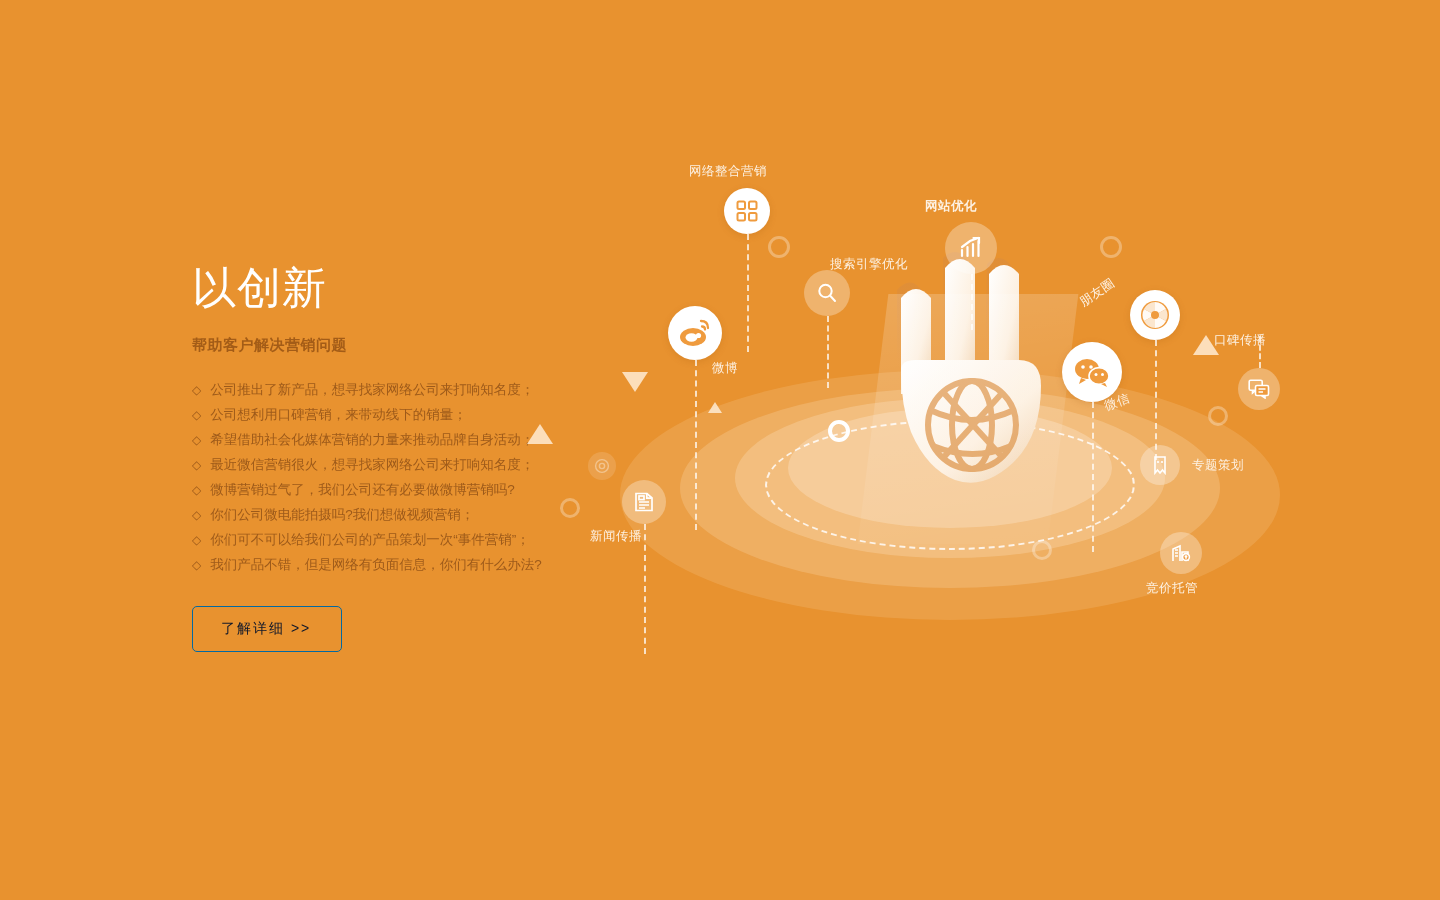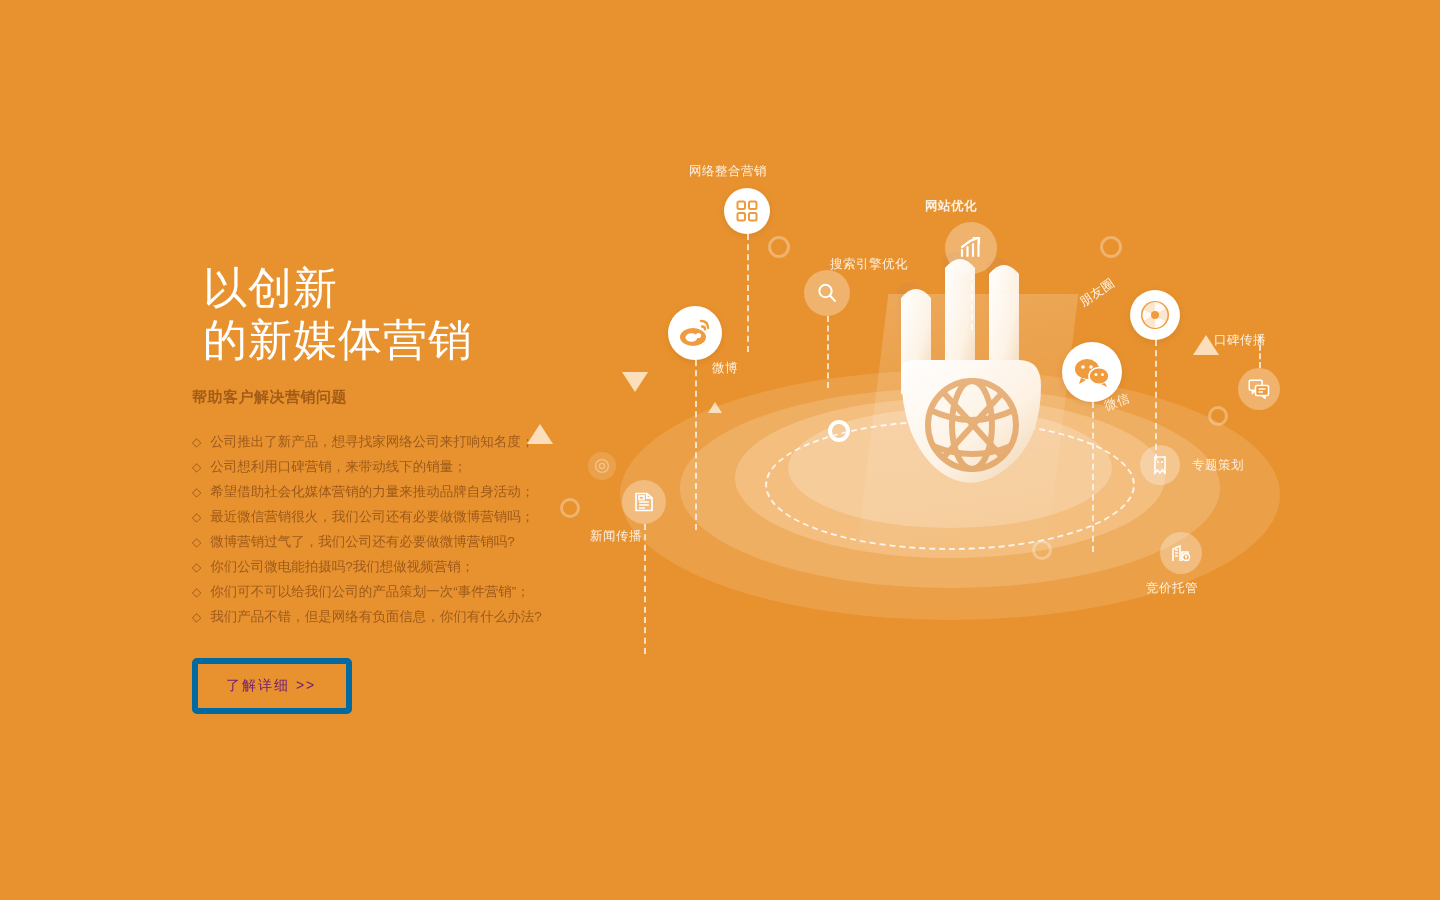--- a/index.html
+++ b/index.html
@@ -6,21 +6,21 @@
   html, body { width:1440px; height:900px; overflow:hidden; }
   body {
     background:#e8922f;
     font-family:"Liberation Sans","DejaVu Sans",sans-serif;
     position:relative;
   }
 
   
   .copy { position:absolute; left:192px; top:262px; width:420px; }
 
-  .headline { line-height:1.18;margin-left:11px; }
+  .headline { line-height:1.18; }
   .headline .hl-line {
     font-size:44px;
     font-weight:400;
     color:#ffffff;
     letter-spacing:1px;
     white-space:nowrap;
   }
   .headline .amp { color:#ffdf12; font-weight:400; }
 
   .subtitle {
@@ -41,23 +41,23 @@
     line-height:1;
     padding:5.8px 0;
     white-space:nowrap;
   }
   .bullet .dia { font-size:12px; color:#9d5a1a; }
 
   .cta {
     display:inline-block;
     margin-top:28px;
     padding:13px 30px 13px 28px;
-    border:6px solid #0369a1;
+    border:1px solid #0369a1;
     border-radius:5px;
-    color:#701a75;
+    color:#0f172a;
     font-size:14px;
     letter-spacing:2px;
     background:transparent;
     cursor:pointer;
   }
 
   
   .art { position:absolute; left:560px; top:120px; width:780px; height:560px; }
 
   
@@ -126,41 +126,40 @@
   .rot-a { transform:rotate(-34deg); transform-origin:left bottom; }
   .rot-b { transform:rotate(-20deg); transform-origin:left bottom; }
 </style>
 </head>
 <body>
 
 <div class="copy">
 
   <div class="headline">
     <div class="hl-line">以创新</div>
-    <div class="hl-line">的新媒体营销</div>
   </div>
 
   <div class="subtitle">帮助客户解决营销问题</div>
 
   <div class="bullets">
     <div class="bullet">
         <span class="dia">◇</span>
         <span>公司推出了新产品，想寻找家网络公司来打响知名度；</span>
       </div>
     <div class="bullet">
         <span class="dia">◇</span>
         <span>公司想利用口碑营销，来带动线下的销量；</span>
       </div>
     <div class="bullet">
         <span class="dia">◇</span>
         <span>希望借助社会化媒体营销的力量来推动品牌自身活动；</span>
       </div>
     <div class="bullet">
         <span class="dia">◇</span>
-        <span>最近微信营销很火，我们公司还有必要做微博营销吗；</span>
+        <span>最近微信营销很火，想寻找家网络公司来打响知名度；</span>
       </div>
     <div class="bullet">
         <span class="dia">◇</span>
         <span>微博营销过气了，我们公司还有必要做微博营销吗?</span>
       </div>
     <div class="bullet">
         <span class="dia">◇</span>
         <span>你们公司微电能拍摄吗?我们想做视频营销；</span>
       </div>
     <div class="bullet">

